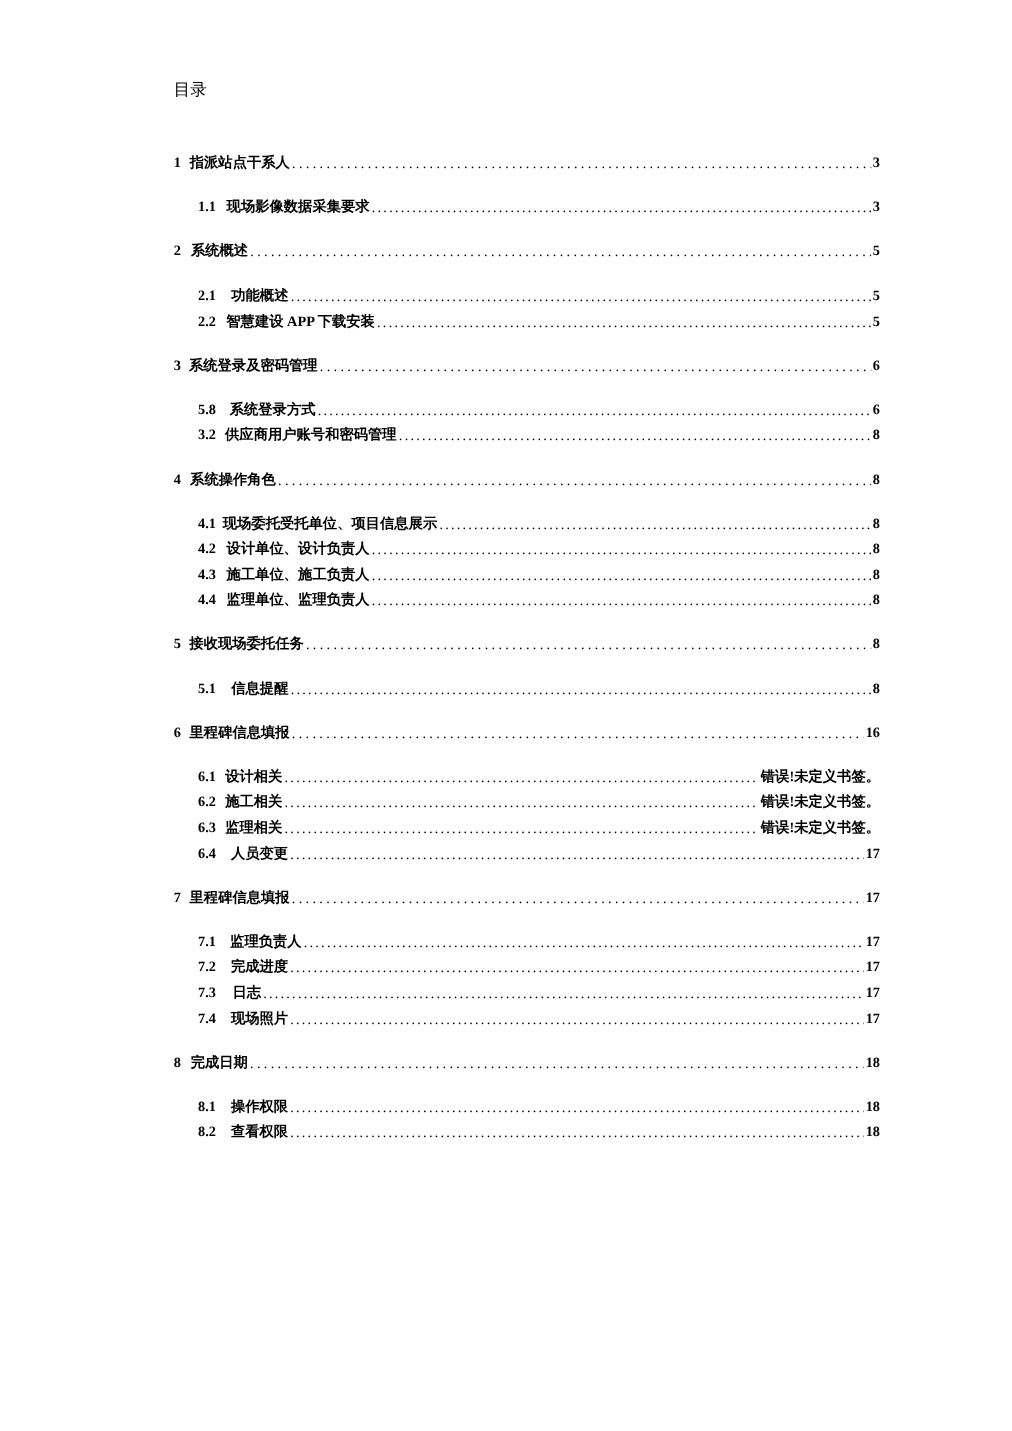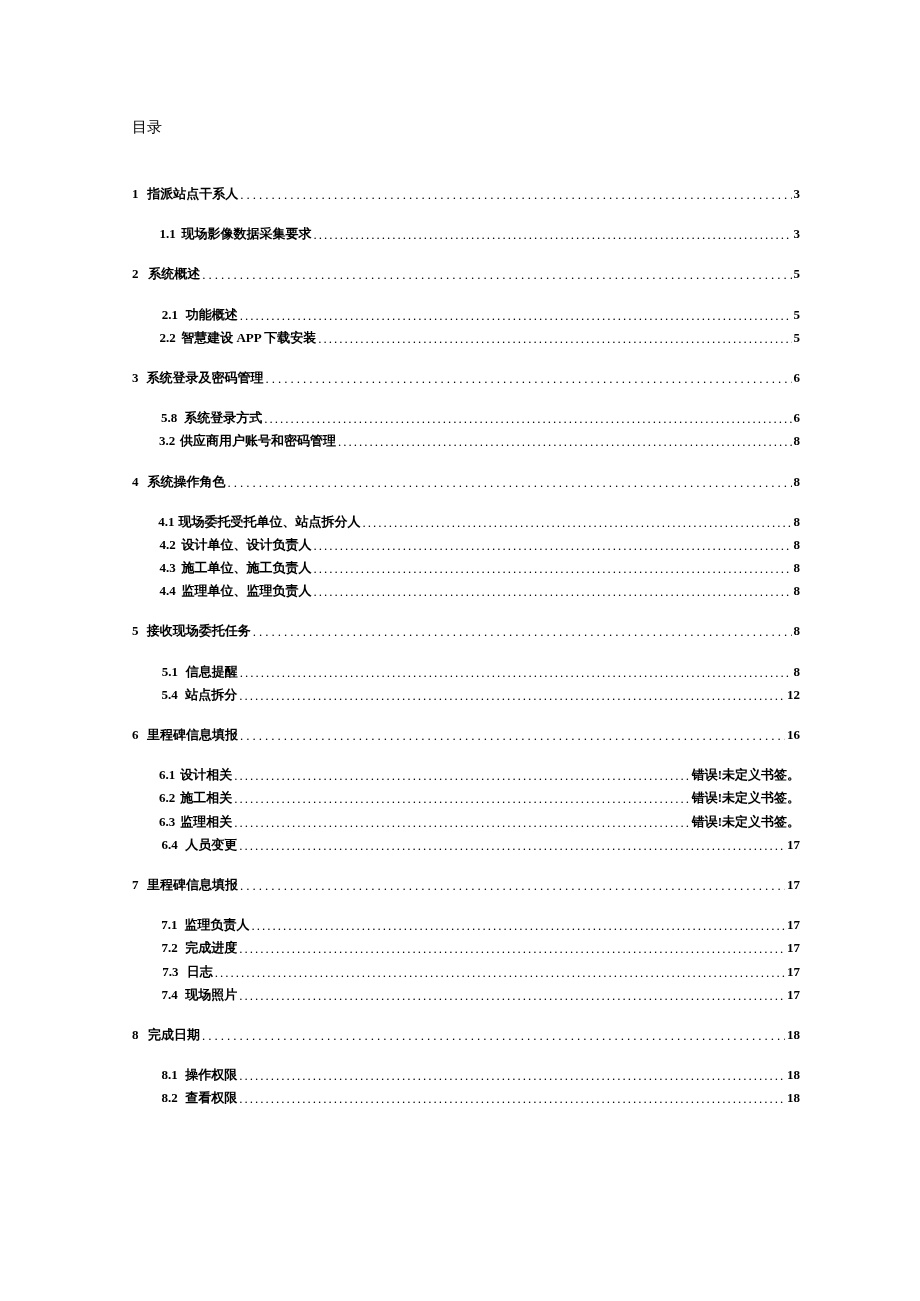--- a/index.html
+++ b/index.html
@@ -4,22 +4,23 @@
 <style>
   body {
     margin: 0;
     padding: 0;
     background: #fff;
     font-family: "SimSun", "宋体", serif;
     color: #000;
     width: 920px;
   }
   .page {
-    padding: 118px 120px 100px 132px;
+    padding: 72px 120px 100px 132px;
     box-sizing: border-box;
+    margin-left: 26px;
   }
   .title {
     font-size: 15px;
     margin-bottom: 48px;
   }
   .toc {
     font-size: 13px;
     line-height: 1.4;
   }
   .toc-row {
@@ -39,21 +40,20 @@
     margin-bottom: 5px;
   }
   .toc-row .num {
     display: inline-block;
   }
   .toc-row.level-1 .num {
     width: 32px;
   }
   .toc-row.level-2 .num {
     width: 56px;
-    text-align: center;
   }
   .toc-row .label {
     flex: 0 0 auto;
   }
   .toc-row .dots {
     flex: 1 1 auto;
     overflow: hidden;
     position: relative;
     margin: 0 2px;
   }
@@ -146,21 +146,21 @@
 
     <div class="group">
       <div class="toc-row level-1">
         <span class="num">4</span>
         <span class="label">系统操作角色</span>
         <span class="dots"></span>
         <span class="page-no">8</span>
       </div>
       <div class="toc-row level-2">
         <span class="num">4.1</span>
-        <span class="label">现场委托受托单位、站点拆分人</span>
+        <span class="label">现场委托受托单位、项目信息展示</span>
         <span class="dots"></span>
         <span class="page-no">8</span>
       </div>
       <div class="toc-row level-2">
         <span class="num">4.2</span>
         <span class="label">设计单位、设计负责人</span>
         <span class="dots"></span>
         <span class="page-no">8</span>
       </div>
       <div class="toc-row level-2">
@@ -183,26 +183,20 @@
         <span class="label">接收现场委托任务</span>
         <span class="dots"></span>
         <span class="page-no">8</span>
       </div>
       <div class="toc-row level-2">
         <span class="num">5.1</span>
         <span class="label">信息提醒</span>
         <span class="dots"></span>
         <span class="page-no">8</span>
       </div>
-      <div class="toc-row level-2">
-        <span class="num">5.4</span>
-        <span class="label">站点拆分</span>
-        <span class="dots"></span>
-        <span class="page-no">12</span>
-      </div>
     </div>
 
     <div class="group">
       <div class="toc-row level-1">
         <span class="num">6</span>
         <span class="label">里程碑信息填报</span>
         <span class="dots"></span>
         <span class="page-no">16</span>
       </div>
       <div class="toc-row level-2">

